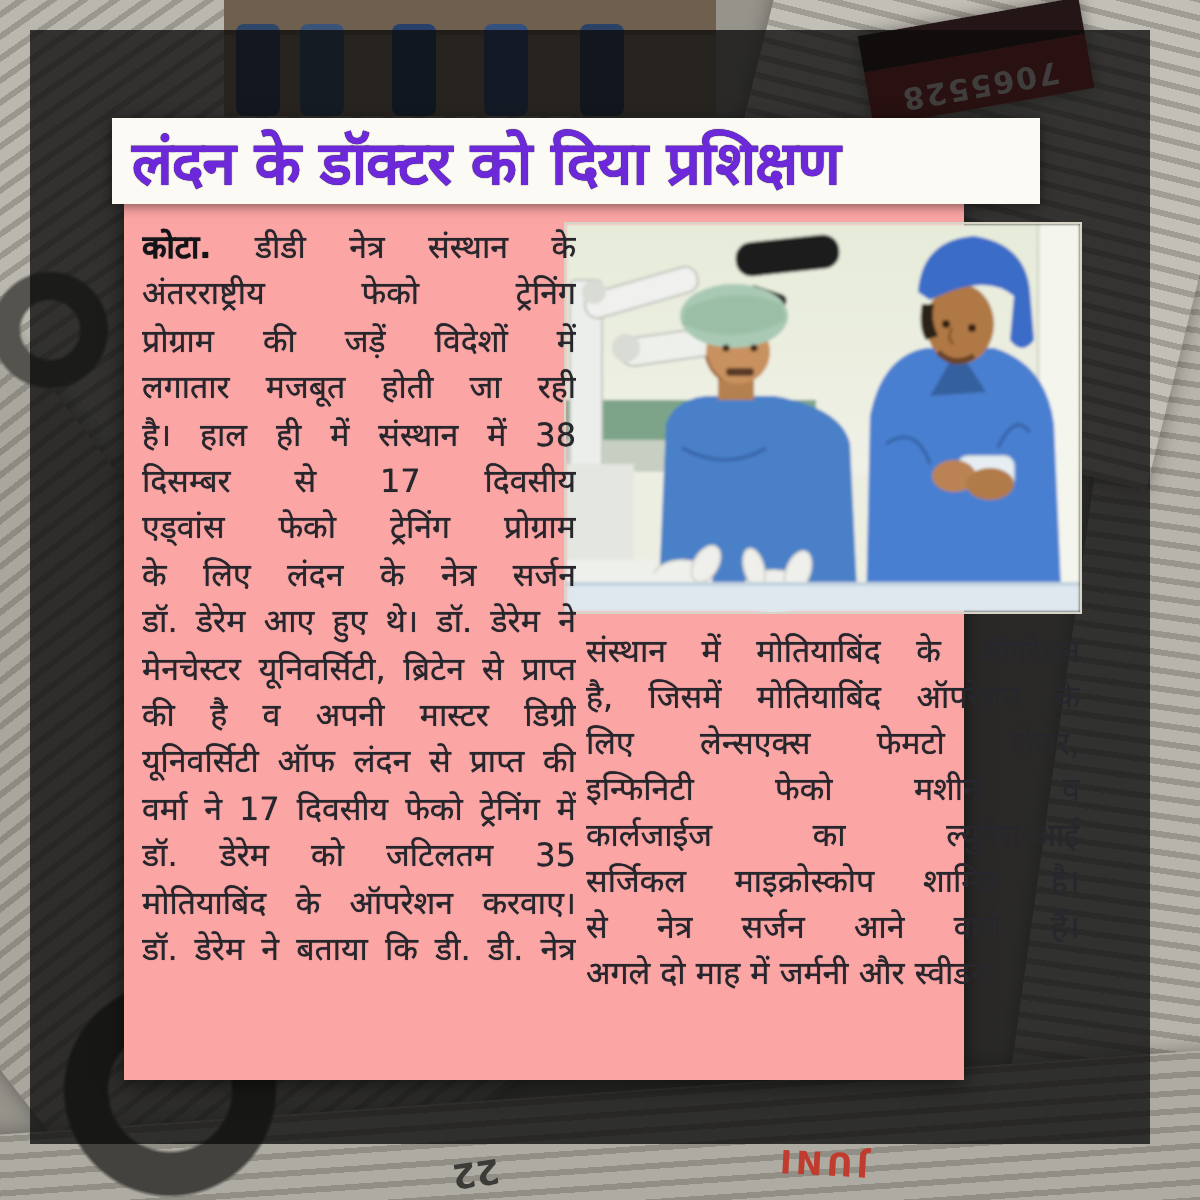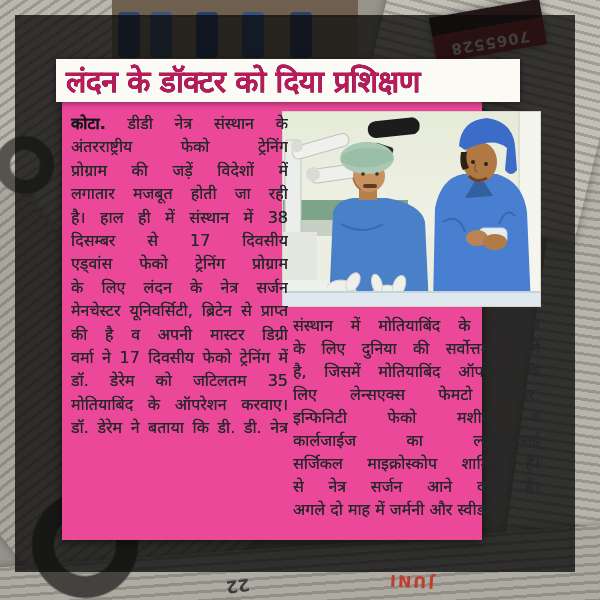--- a/index.html
+++ b/index.html
@@ -35,24 +35,24 @@
   .phone-number{transform:rotate(180deg);color:#f5f2ea;font-weight:bold;font-size:15px;letter-spacing:1px;line-height:22px;}
   .bg-frag-red{position:absolute;left:388px;top:572px;transform:rotate(183deg);
        color:#c03c2e;font-weight:bold;font-size:16px;letter-spacing:2px;}
   .bg-frag-num{position:absolute;left:226px;top:576px;transform:rotate(172deg);
        color:#3c3b37;font-weight:bold;font-size:17px;}
   .vignette{position:absolute;inset:15px 25px 28px 15px;background:rgba(12,12,12,.78);}
   
   .headline-strip{position:absolute;left:56px;top:59px;width:464px;height:43px;
        background:#fbfaf5;z-index:3;box-shadow:0 1px 6px rgba(0,0,0,.5);
        display:flex;align-items:center;}
-  .headline{font-size:30px;font-weight:bold;color:#be185d;padding-left:10px;white-space:nowrap;
+  .headline{font-size:30px;font-weight:bold;color:#6d28d9;padding-left:10px;white-space:nowrap;
        letter-spacing:-0.5px;text-shadow:0 0 .5px #000;}
   .article-body{position:absolute;left:62px;top:101px;width:420px;height:439px;
-       background:#ec4899;z-index:2;box-shadow:0 2px 10px rgba(0,0,0,.55);}
+       background:#fca5a5;z-index:2;box-shadow:0 2px 10px rgba(0,0,0,.55);}
   .article-photo{position:absolute;left:221px;top:11px;width:257px;height:194px;
        outline:1px solid #d8d5c8;}
   .col{position:absolute;color:#26262c;font-size:16px;line-height:23.4px;text-shadow:0 0 .4px #333;}
   .col .line{text-align:justify;text-align-last:justify;white-space:nowrap;overflow:hidden;}
   .col-left{left:9px;top:11px;width:217px;}
   .col-right{left:231px;top:213px;width:247px;line-height:23px;}
   .col-right .line:last-child{text-align-last:left;}
   .dateline{font-weight:bold;color:#141418;}
 </style>
 </head>
@@ -173,32 +173,33 @@
         <span>डीडी नेत्र संस्थान के</span>
       </div>
       <div>
           <div class="line">अंतरराष्ट्रीय फेको ट्रेनिंग</div>
           <div class="line">प्रोग्राम की जड़ें विदेशों में</div>
           <div class="line">लगातार मजबूत होती जा रही</div>
           <div class="line">है। हाल ही में संस्थान में 38</div>
           <div class="line">दिसम्बर से 17 दिवसीय</div>
           <div class="line">एड्वांस फेको ट्रेनिंग प्रोग्राम</div>
           <div class="line">के लिए लंदन के नेत्र सर्जन</div>
+          <div class="line">डॉ. डेरेम आए हुए थे। डॉ. डेरेम ने</div>
           <div class="line">मेनचेस्टर यूनिवर्सिटी, ब्रिटेन से प्राप्त</div>
           <div class="line">की है व अपनी मास्टर डिग्री</div>
+          <div class="line">यूनिवर्सिटी ऑफ लंदन से प्राप्त की</div>
           <div class="line">वर्मा ने 17 दिवसीय फेको ट्रेनिंग में</div>
           <div class="line">डॉ. डेरेम को जटिलतम 35</div>
           <div class="line">मोतियाबिंद के ऑपरेशन करवाए।</div>
           <div class="line">डॉ. डेरेम ने बताया कि डी. डी. नेत्र</div>
         </div>
     </div>
 
     <div class="col col-right">
         <div class="line">संस्थान में मोतियाबिंद के ऑपरेशन</div>
-        <div class="line">के लिए दुनिया की सर्वोत्तम मशीनें</div>
         <div class="line">है, जिसमें मोतियाबिंद ऑपरेशन के</div>
         <div class="line">लिए लेन्सएक्स फेमटो लेजर,</div>
         <div class="line">इन्फिनिटी फेको मशीन व</div>
         <div class="line">कार्लजाईज का ल्युमेरा-आई</div>
         <div class="line">सर्जिकल माइक्रोस्कोप शामिल है।</div>
         <div class="line">से नेत्र सर्जन आने वाले हैं।</div>
         <div class="line">अगले दो माह में जर्मनी और स्वीडन</div>
       </div>
 
   </div>

